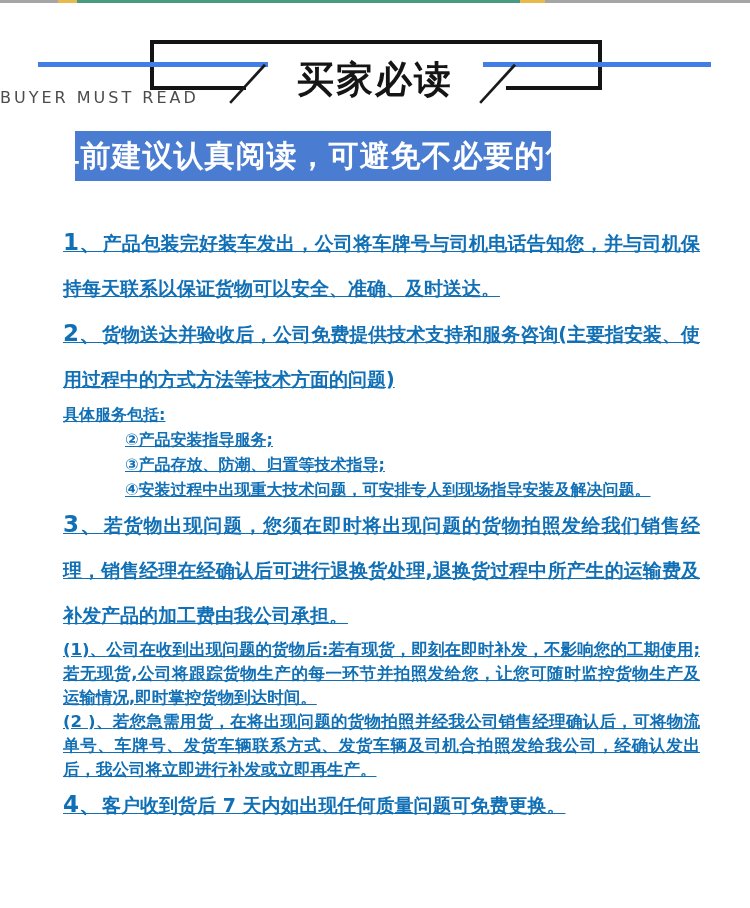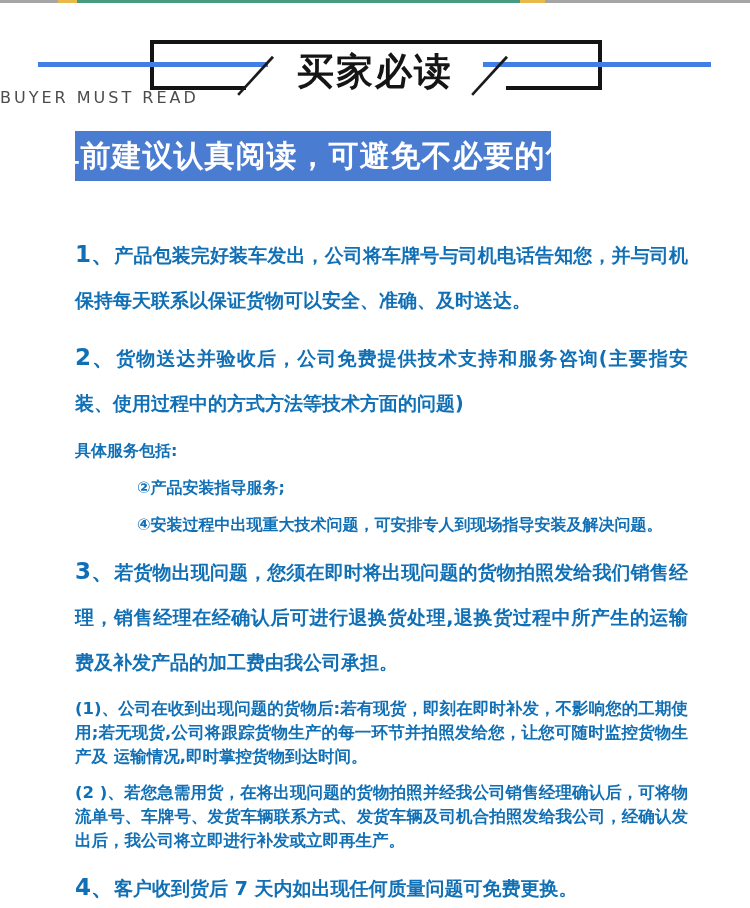--- a/index.html
+++ b/index.html
@@ -35,21 +35,21 @@
   .blue-line { position: absolute; top: 22px; height: 5px; background: var(--line-blue, #437ee6); z-index: 3; }
   .bl-left  { left: 38px;  width: 230px; }
   .bl-right { left: 483px; width: 228px; }
 
   .title-row {
     position: absolute; top: -4px; left: 0; width: 100%;
     display: flex; align-items: center; justify-content: center; gap: 8px;
     z-index: 4;
   }
   .title-row h1 {
-    margin: 8px; font-size: 37px; font-weight: bold; letter-spacing: 2px;
+    margin: 16px; font-size: 37px; font-weight: bold; letter-spacing: 2px;
     color: #151515; line-height: 56px;
   }
   .slash { font-size: 46px; font-weight: 300; color: #1a1a1a; line-height: 50px; }
 
   .subtitle {
     position: absolute; top: 48px; left: 0; width: 100%;
     font-size: 16px; font-weight: 500;
     letter-spacing: 3px; color: var(--subtitle-gray, #4c4c4c); z-index: 4;
     background: transparent;
   }
@@ -62,21 +62,21 @@
     display: flex; align-items: center; justify-content: center;
     white-space: nowrap;
   }
 
   
   .content {
     position: absolute; top: 220px; left: 63px; width: 637px;
     color: var(--text-blue, #1170b5);
     font-weight: bold;
   }
-  .content p { margin: 12px; }
+  .content p { margin: 0; text-decoration: underline; }
 
   .notice { font-size: 19px; line-height: 45px; text-align: justify; }
   .notice .num { font-size: 23px; letter-spacing: 0; }
   .n2 { margin-top: 8px; }
 
   .services { font-size: 16px; line-height: 25px; }
   .svc-item { padding-left: 62px; }
 
   .subnote { font-size: 16.5px; line-height: 24px; text-align: justify; }
   .sn1 { margin-top: 0; }
@@ -117,20 +117,21 @@
 
   <div class="content">
 
     <p class="notice n1"><span class="num">1、</span><span>产品包装完好装车发出，公司将车牌号与司机电话告知您，并与司机保持每天联系以保证货物可以安全、准确、及时送达。</span></p>
 
     <p class="notice n2"><span class="num">2、</span><span>货物送达并验收后，公司免费提供技术支持和服务咨询(主要指安装、使用过程中的方式方法等技术方面的问题)</span></p>
 
     <div class="services">
       <p class="svc-intro">具体服务包括:</p>
       <p class="svc-item">②产品安装指导服务;</p>
+      <p class="svc-item">③产品存放、防潮、归置等技术指导;</p>
       <p class="svc-item">④安装过程中出现重大技术问题，可安排专人到现场指导安装及解决问题。</p>
     </div>
 
     <p class="notice n3"><span class="num">3、</span><span>若货物出现问题，您须在即时将出现问题的货物拍照发给我们销售经理，销售经理在经确认后可进行退换货处理,退换货过程中所产生的运输费及补发产品的加工费由我公司承担。</span></p>
 
     <p class="subnote sn1"><span>(1)、</span><span>公司在收到出现问题的货物后:若有现货，即刻在即时补发，不影响您的工期使用;若无现货,公司将跟踪货物生产的每一环节并拍照发给您，让您可随时监控货物生产及 运输情况,即时掌控货物到达时间。</span></p>
 
     <p class="subnote sn2"><span>(2 )、</span><span>若您急需用货，在将出现问题的货物拍照并经我公司销售经理确认后，可将物流单号、车牌号、发货车辆联系方式、发货车辆及司机合拍照发给我公司，经确认发出后，我公司将立即进行补发或立即再生产。</span></p>
 
     <p class="notice n4"><span class="num">4、</span><span>客户收到货后 7 天内如出现任何质量问题可免费更换。</span></p>

